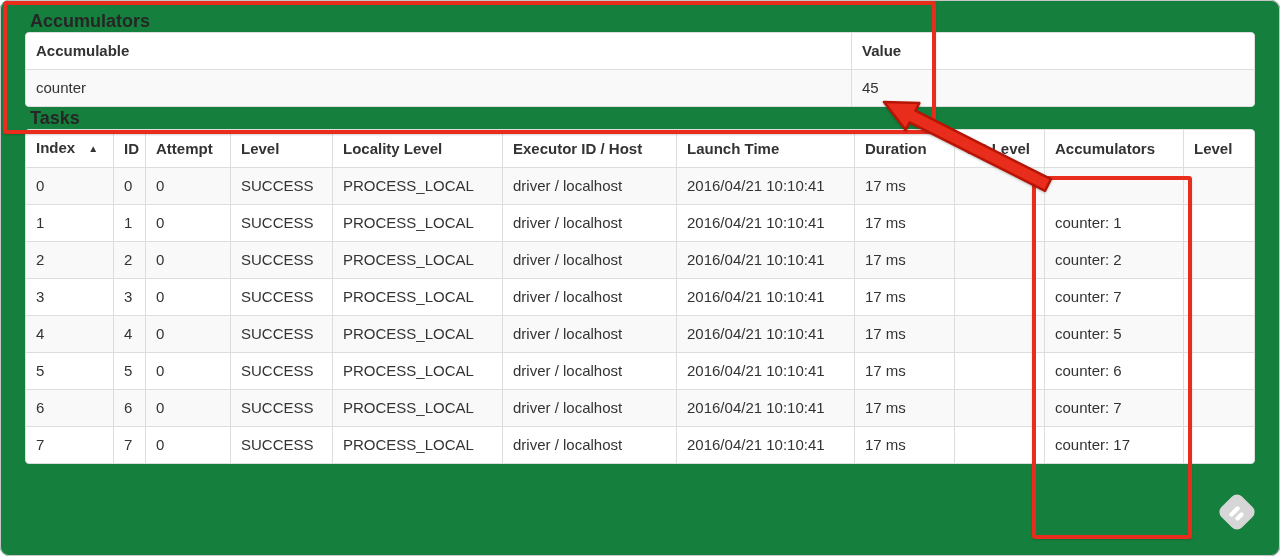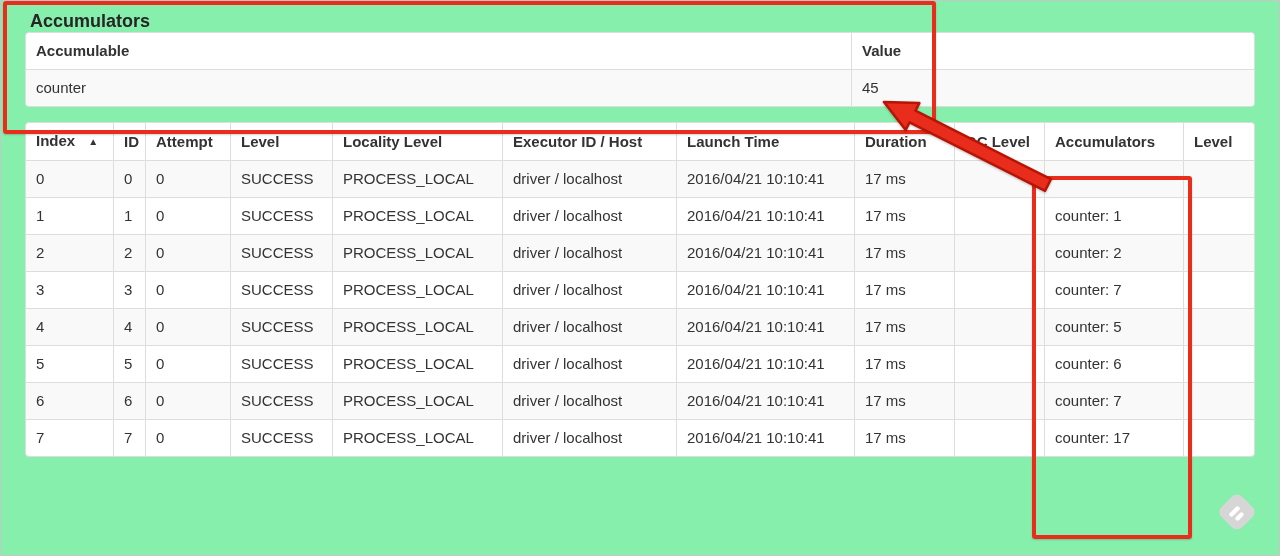--- a/index.html
+++ b/index.html
@@ -3,22 +3,22 @@
 <meta charset="utf-8">
 <style>
   * { box-sizing: border-box; }
   html, body { margin: 0; padding: 0; background: #ffffff; }
   body { font-family: "Liberation Sans", sans-serif; color: #333; }
 
   .frame {
     position: relative;
     width: 1280px;
     height: 556px;
-    background: #86efac;
-    border-radius: 1px;
+    background: #15803d;
+    border-radius: 9px;
     box-shadow: inset 0 0 0 1px #c6c6c6;
     overflow: hidden;
   }
 
   .page { padding: 10px 0 0 25px; }
 
   h4.section-title {
     font-size: 18px;
     font-weight: bold;
     color: #262626;
@@ -49,21 +49,21 @@
   table.ui-table td { border-top: 1px solid #ddd; }
   table.ui-table th { font-weight: bold; background: #fff; }
   table.ui-table tbody tr:nth-child(odd) td { background: #f9f9f9; }
   table.ui-table tbody tr:last-child td:first-child { border-bottom-left-radius: 4px; }
   table.ui-table tbody tr:last-child td:last-child { border-bottom-right-radius: 4px; }
   table.ui-table thead th:first-child { border-top-left-radius: 4px; }
   table.ui-table thead th:last-child { border-top-right-radius: 4px; }
 
   .accumulable-table { }
   .tasks-title { margin-top: 29px; }
-  .tasks-table { margin-top: 15px; }
+  .tasks-table { }
 
   .sort-arrow {
     font-size: 10px;
     margin-left: 13px;
     color: #333;
     vertical-align: 1px;
   }
 
   
   .ann-box {
@@ -105,20 +105,21 @@
           <tbody>
             <tr>
               <td>counter</td>
               <td>45</td>
             </tr>
           </tbody>
         </table>
     </section>
 
     <section>
+      <h4 class="section-title tasks-title">Tasks</h4>
       <table class="ui-table tasks-table">
         <colgroup>
           <col style="width:87px">
           <col style="width:32px">
           <col style="width:85px">
           <col style="width:102px">
           <col style="width:170px">
           <col style="width:174px">
           <col style="width:178px">
           <col style="width:100px">

